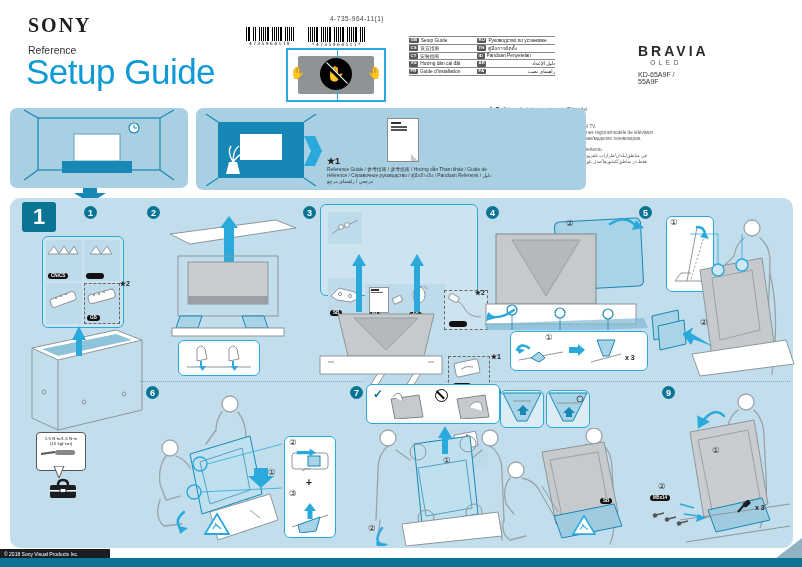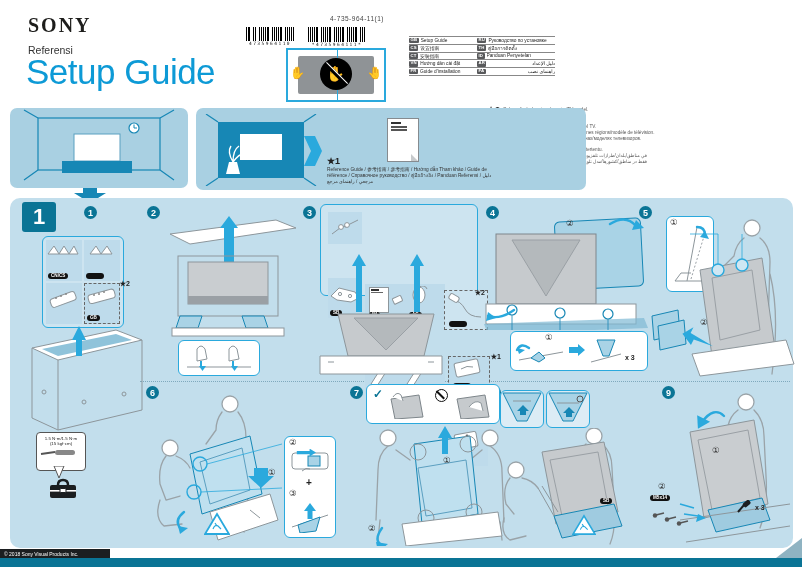--- a/index.html
+++ b/index.html
@@ -80,21 +80,21 @@
   .cyanln{stroke:#2aa9dd;fill:none;stroke-width:2.4;stroke-linecap:round}
   .tvgray{fill:#c6cacd;stroke:#7e868b;stroke-width:1}
   .teal{fill:#1787b5}
 </style>
 </head>
 <body>
 
 <div class="page">
 
   <div class="abs sony" style="left:28px;top:14px">SONY</div>
-  <div class="abs tvline" style="left:28px;top:44px">Referensi</div>
+  <div class="abs tvline" style="left:28px;top:44px">Reference</div>
   <div class="abs title" style="left:26px;top:52px">Setup Guide</div>
 
   <div class="abs partnum" style="left:330px;top:15px">4-735-964-11(1)</div>
   <div class="abs" style="left:246px;top:27px">
     <div class="barcode" style="width:48px;height:14px"></div>
     <div class="bcdigits">4735964110</div>
   </div>
   <div class="abs" style="left:308px;top:27px">
     <div class="barcode" style="width:58px;height:15px"></div>
     <div class="bcdigits">*4735964111*</div>
@@ -159,20 +159,25 @@
         <span class="lang-code">AR</span>
         <span class="lang-label">دليل الإعداد</span>
       </div>
 
       <div class="lang-row">
         <span class="lang-code">FA</span>
         <span class="lang-label">راهنمای نصب</span>
       </div>
     </div>
 
+  <div class="abs" style="left:638px;top:43px;width:56px">
+    <div class="bravia">BRAVIA</div>
+    <div class="oled">OLED</div>
+    <div class="model" style="margin-top:5px">KD-65A9F / 55A9F</div>
+  </div>
 
   <div class="abs star-sym" style="left:487px;top:105px">★2</div>
   <div class="abs" style="left:503px;top:107px;width:152px">
 
   <div class="note-line">Only on limited regions/country/TV model.</div>
       <div class="note-line">仅针对有限的地区/国家/电视机型号。</div>
       <div class="note-line">僅限於某些地區/國家/電視機型號。</div>
       <div class="note-line">Chỉ có ở khu vực/quốc gia giới hạn model TV.</div>
       <div class="note-line">Uniquement dans certains pays ou certaines régions/modèle de télévision.</div>
       <div class="note-line">Только в определенных регионах/странах/моделях телевизоров.</div>

